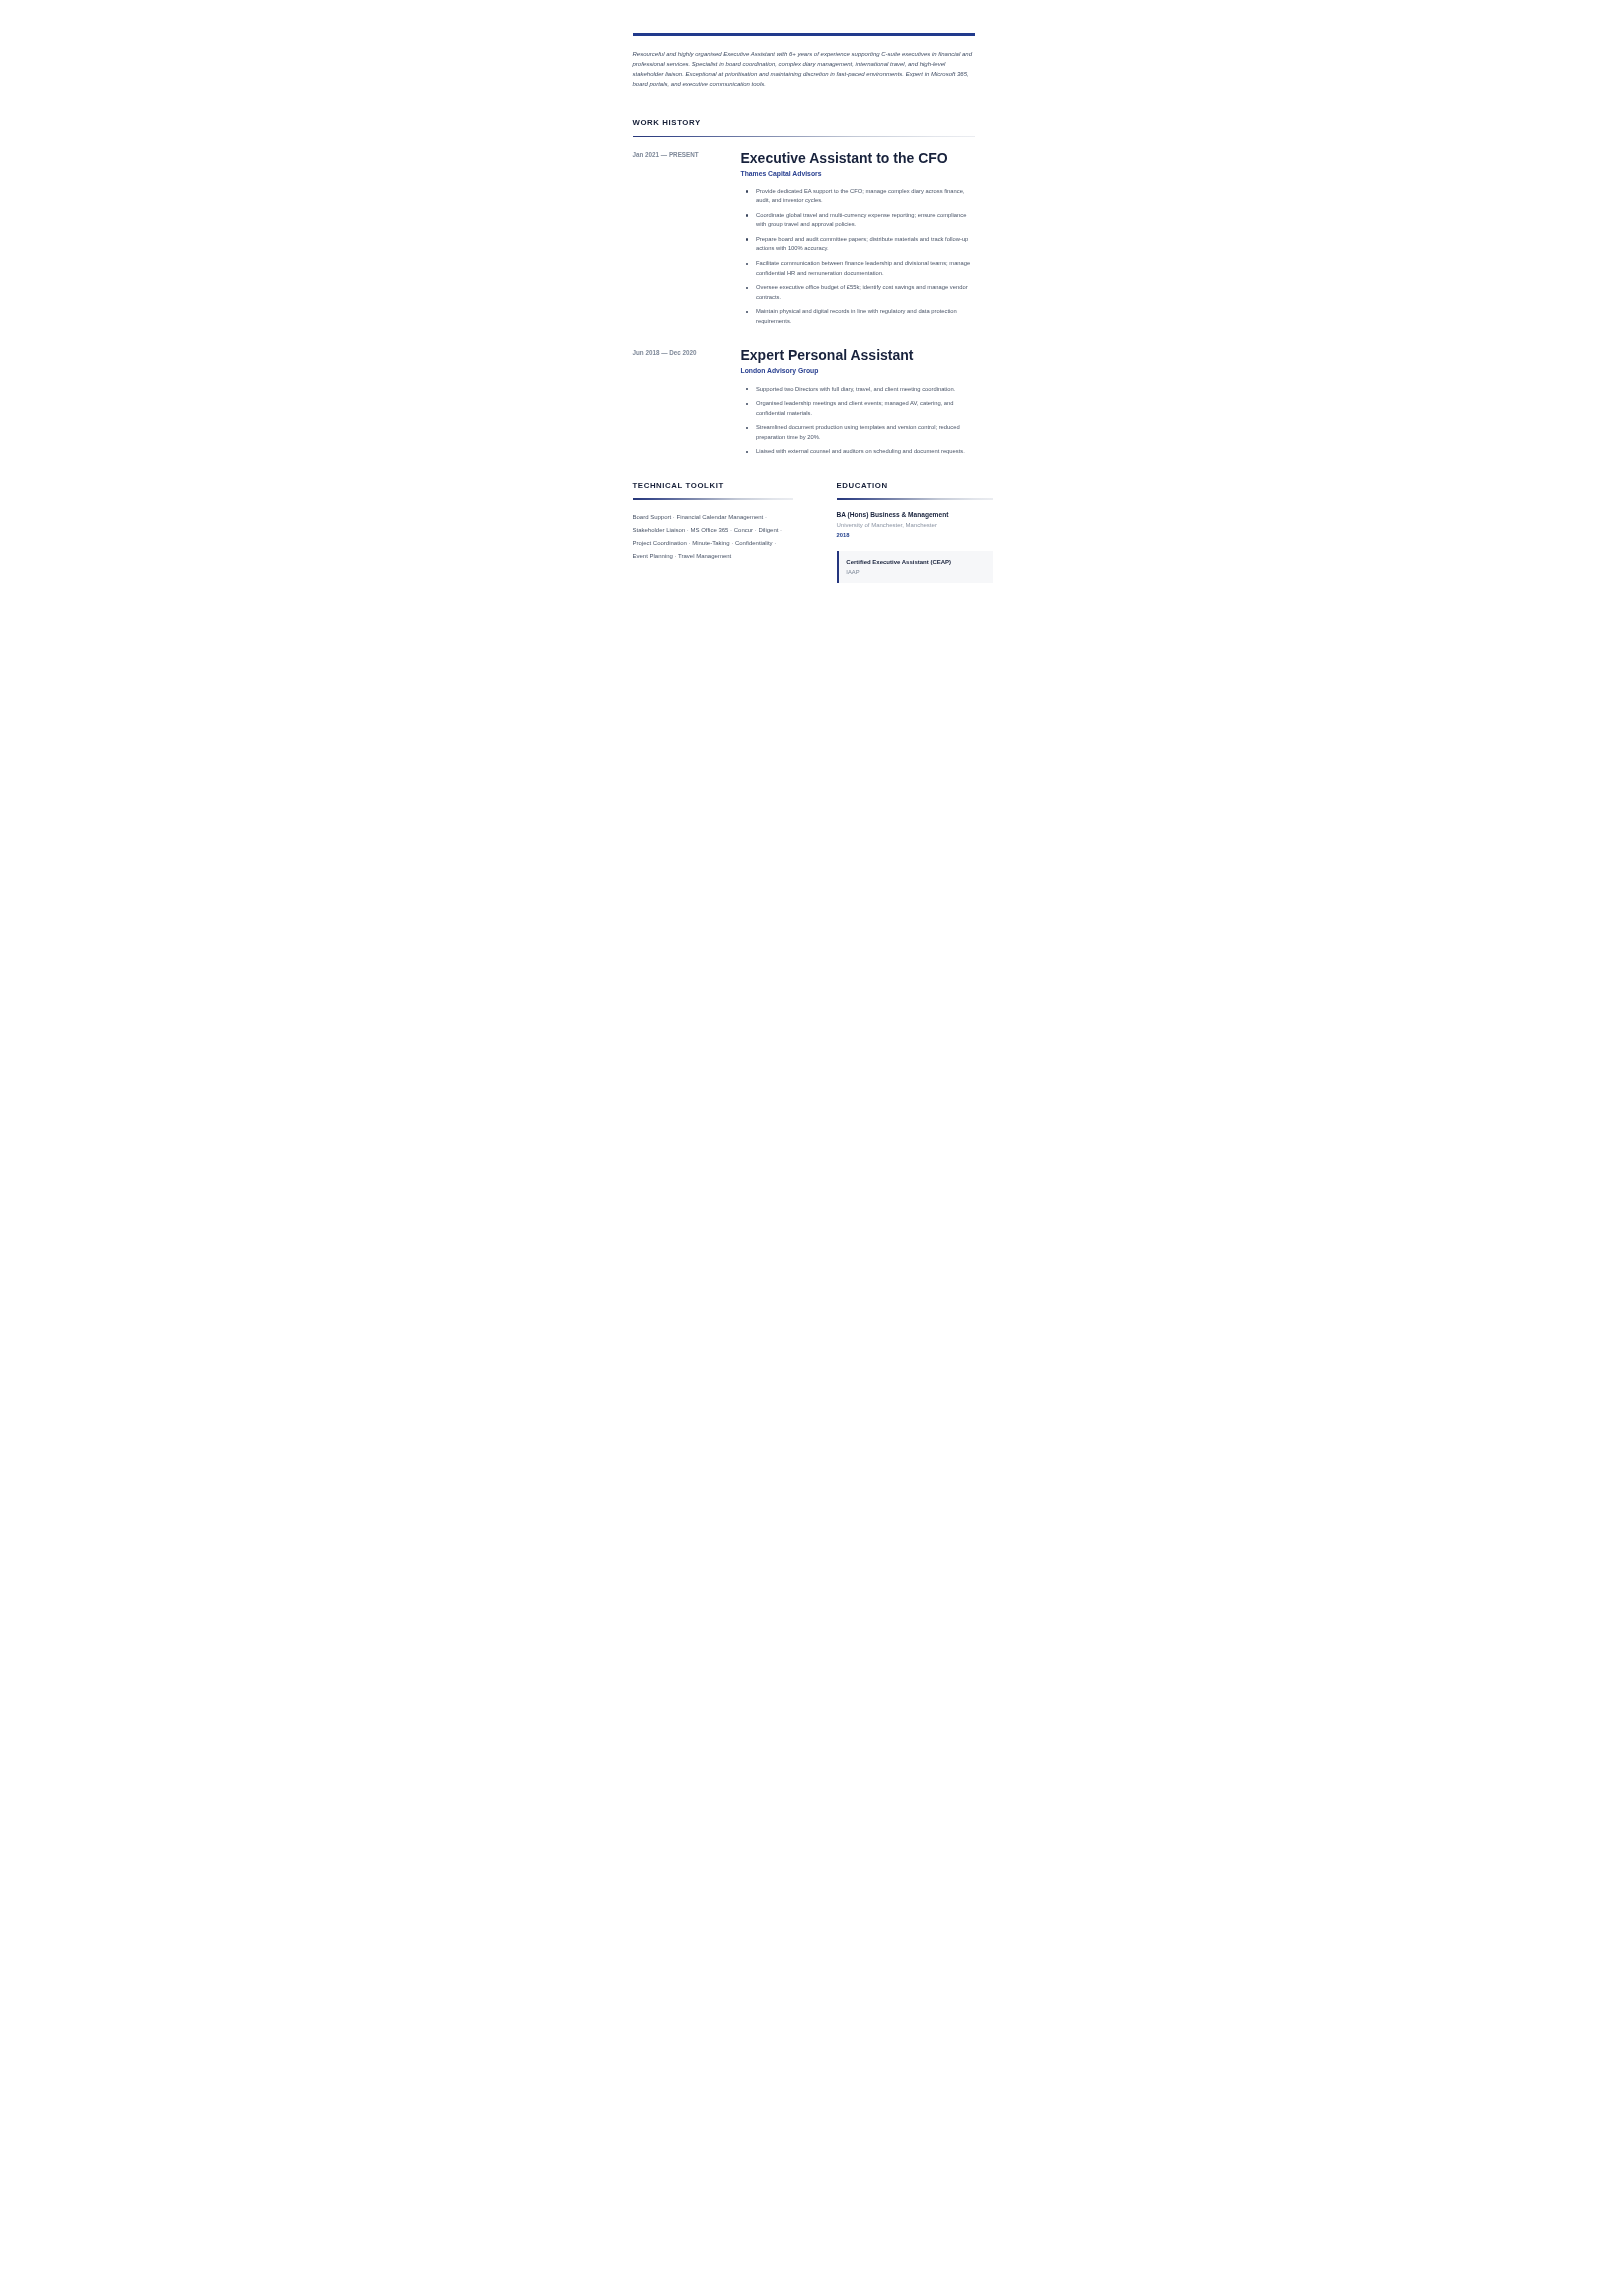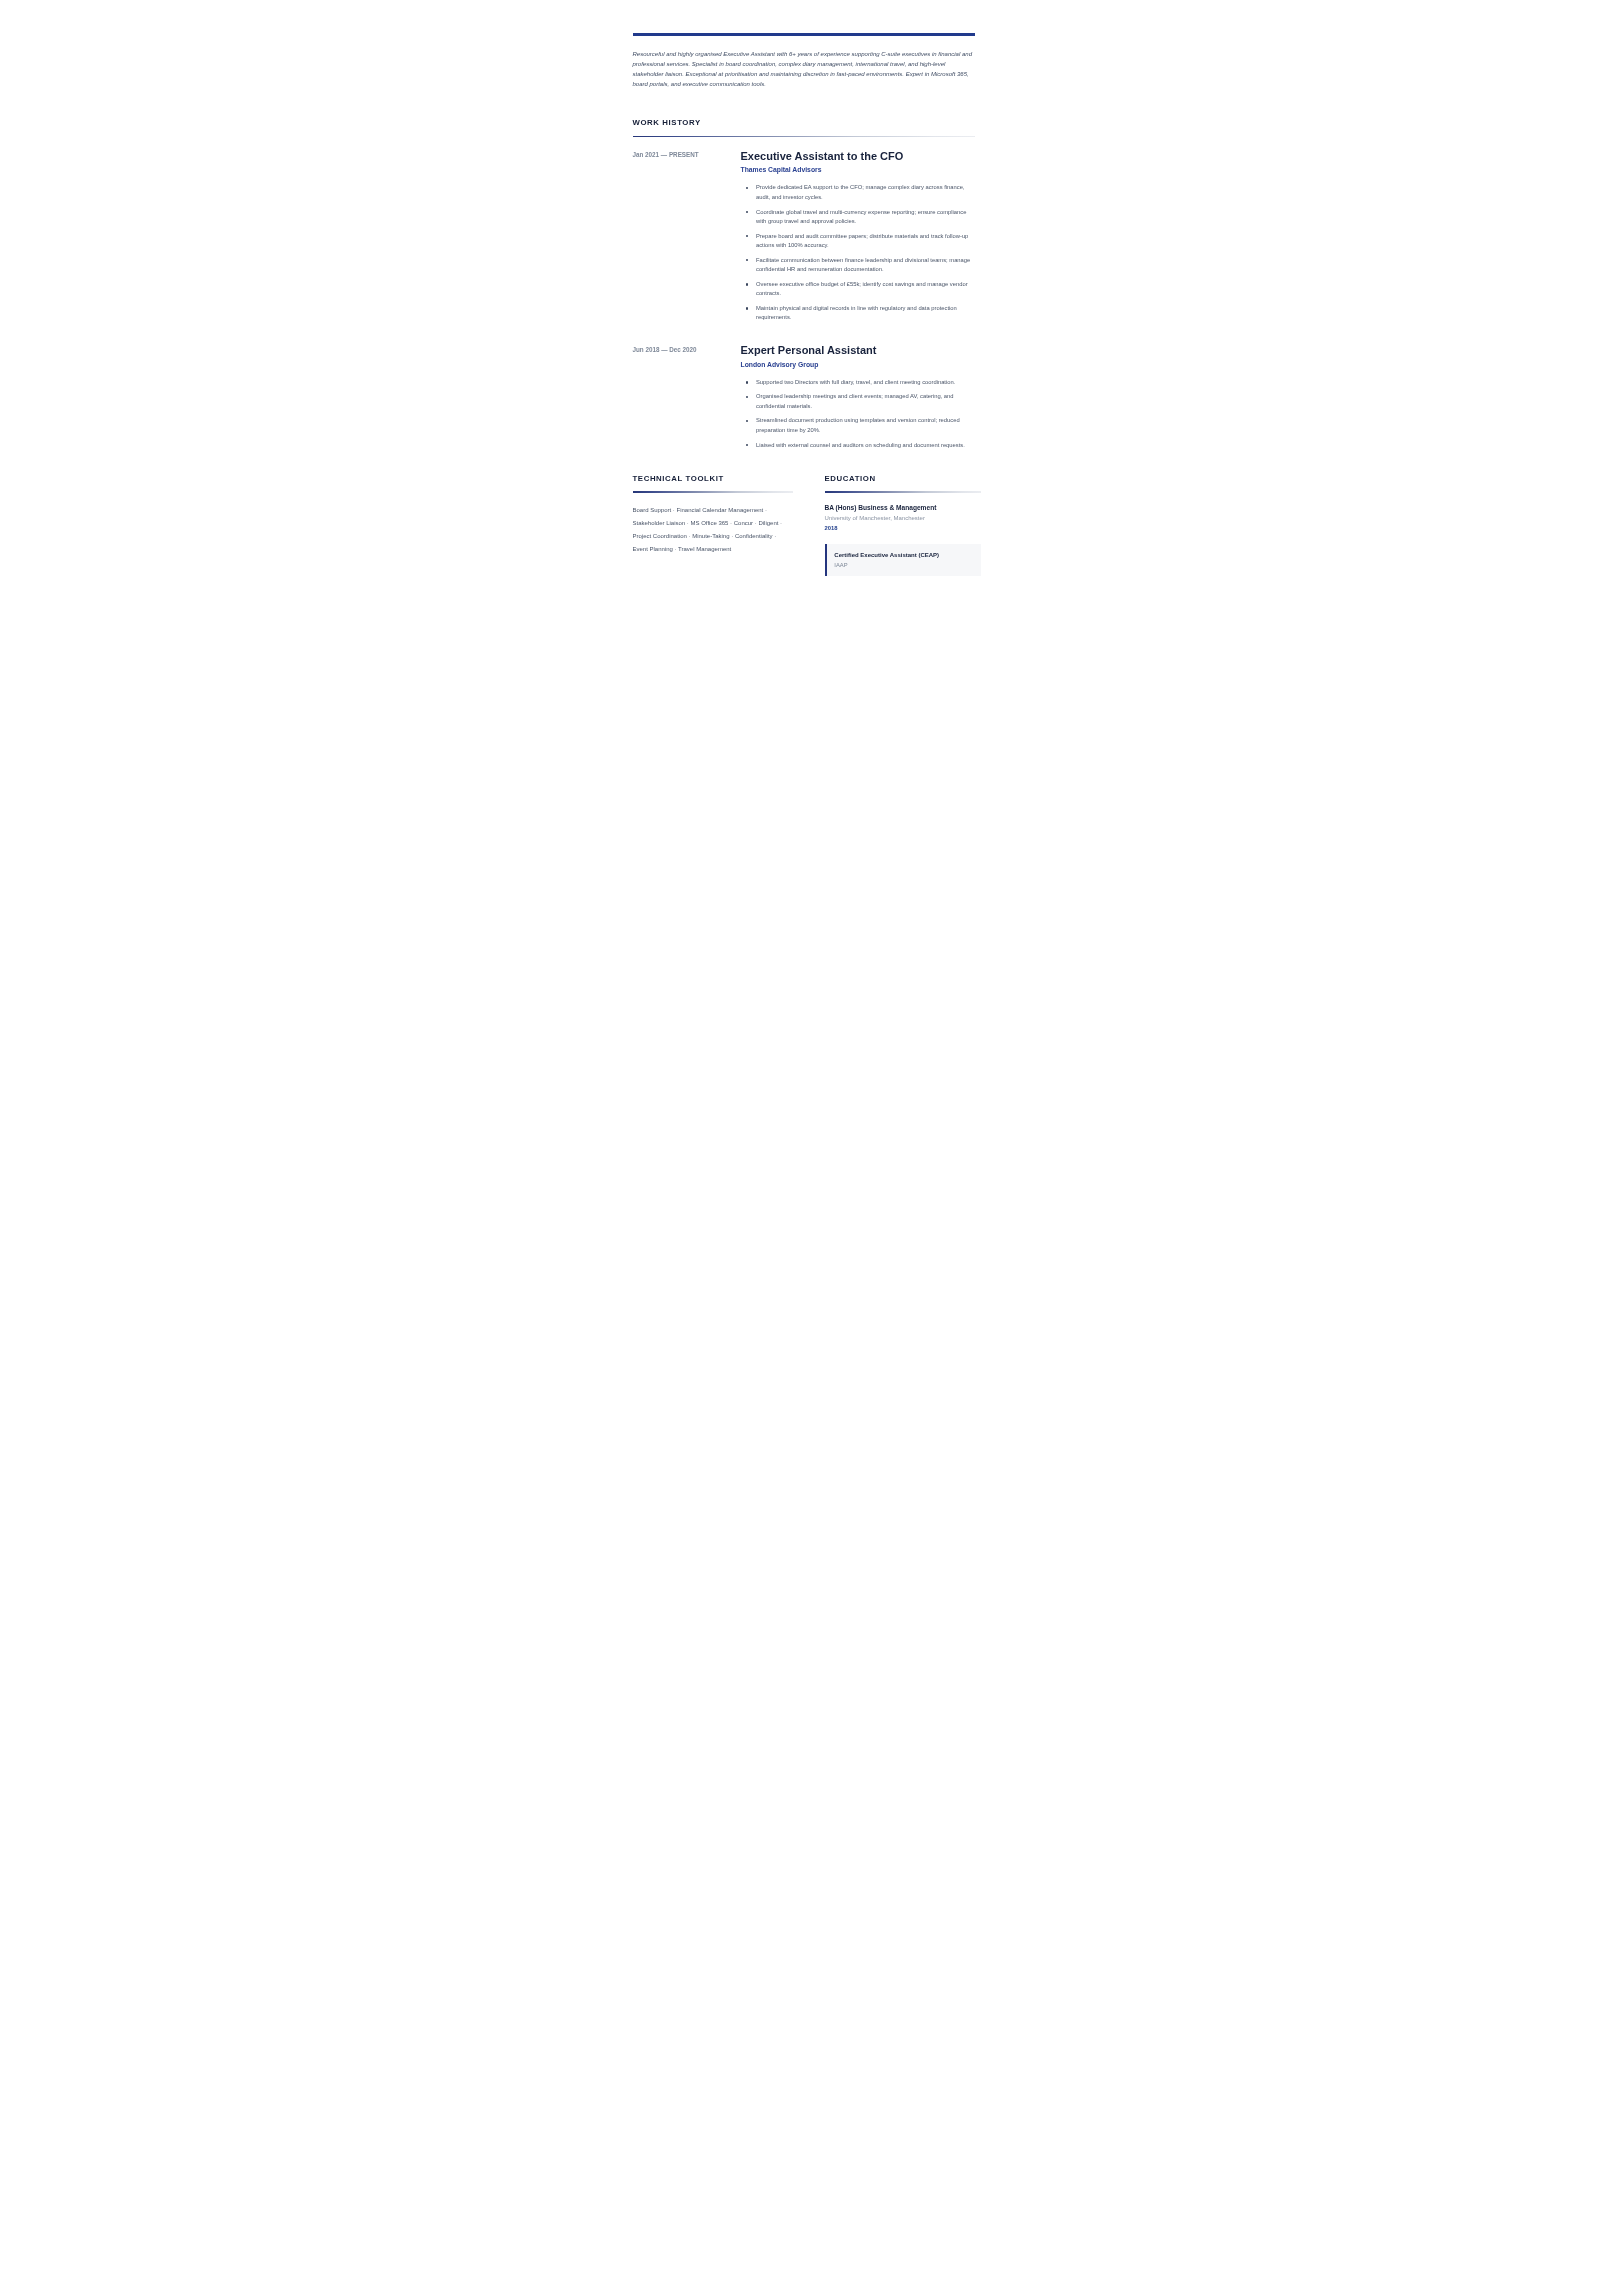--- a/index.html
+++ b/index.html
@@ -104,21 +104,21 @@
   }
   .job + .job { margin-top: 21.4px; }
   .job-dates {
     font-size: 6.3px;
     font-weight: 700;
     color: #7e8898;
     padding-top: 1.5px;
   }
   .job-title {
     margin: 0;
-    font-size: 11px;
+    font-size: 14px;
     font-weight: 800;
     color: #18223c;
     line-height: 1.15;
   }
   .job-company {
     margin-top: 3.9px;
     font-size: 6.8px;
     font-weight: 700;
     color: #2a4191;
   }
@@ -144,21 +144,21 @@
     width: 2.4px;
     height: 2.4px;
     border-radius: 50%;
     background: #39455c;
   }
 
   
   .bottom {
     display: grid;
     grid-template-columns: 160px 156px;
-    column-gap: 32px;
+    column-gap: 44px;
     margin-top: 24px;
   }
   .skills-text {
     margin: 11.7px 0 0 0;
     font-size: 6px;
     line-height: 2.15;
     color: #4a5568;
   }
   .edu-degree {
     margin: 11.7px 0 0 0;

